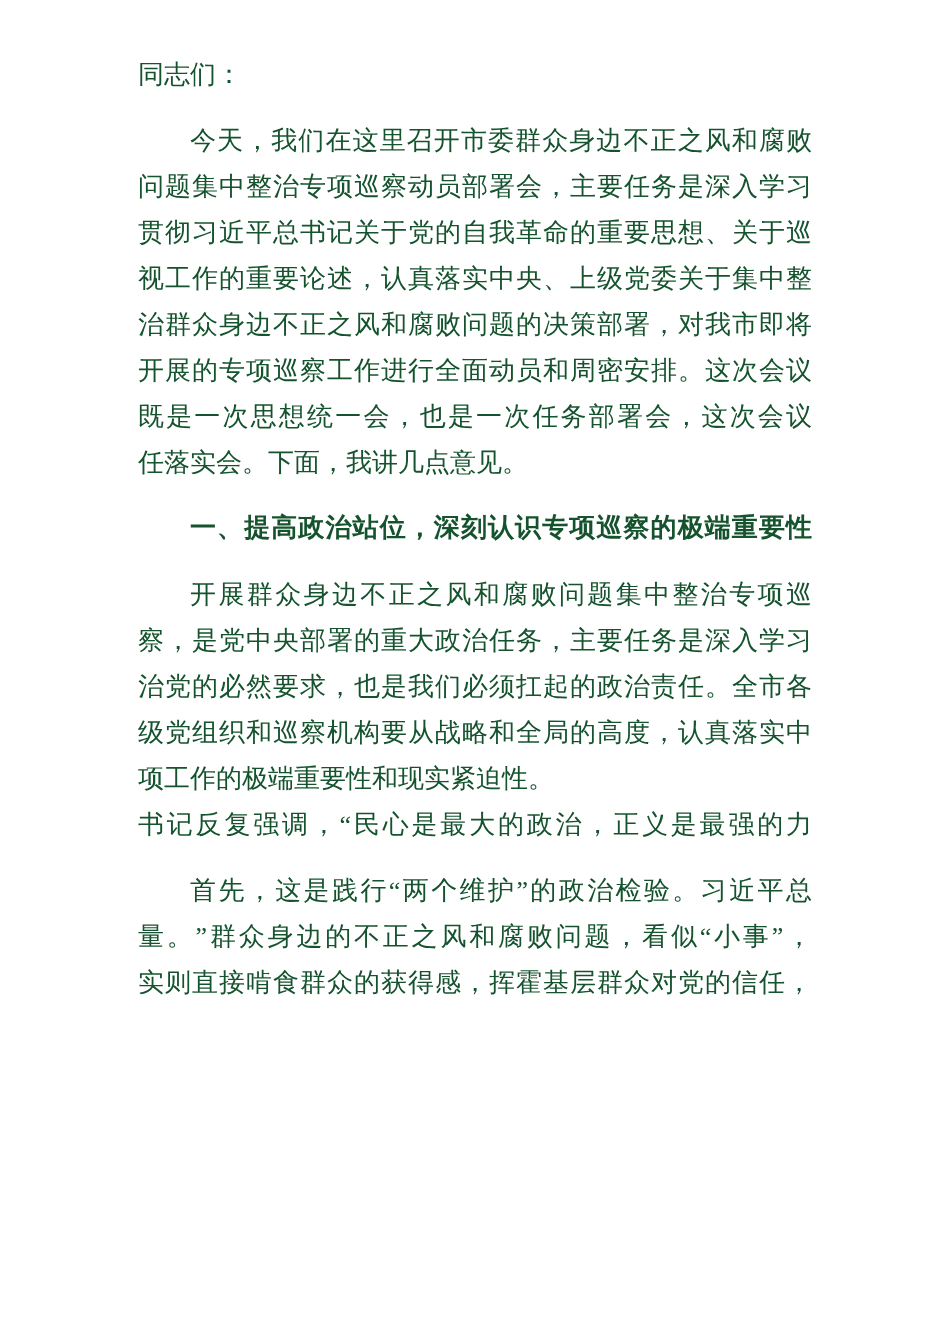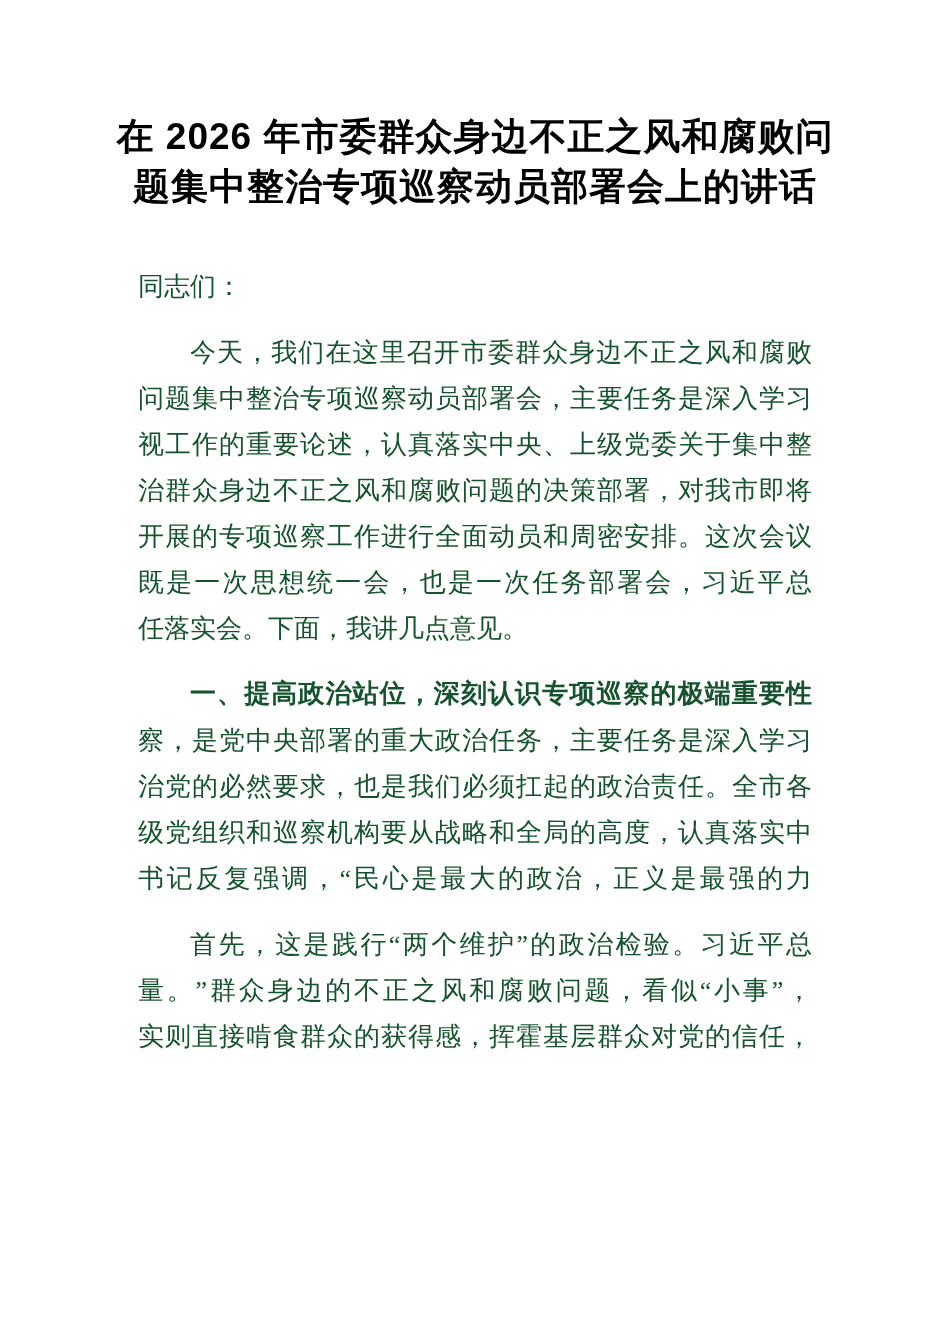--- a/index.html
+++ b/index.html
@@ -54,37 +54,36 @@
   .doc-body .line.bold {
     font-weight: bold;
     font-family: Liberation Mono, monospace;
   }
 </style>
 </head>
 <body>
 
 <div class="page">
 
-  <div class="doc-title">
-    <div class="title-line">在 2026 年市委群众身边不正之风和腐败问</div>
-    <div class="title-line">题集中整治专项巡察动员部署会上的讲话</div>
-  </div>
 
   <div class="doc-body">
       <div class="line">同志们：</div>
       <div class="line fill indent">今天，我们在这里召开市委群众身边不正之风和腐败</div>
       <div class="line fill">问题集中整治专项巡察动员部署会，主要任务是深入学习</div>
+      <div class="line fill">贯彻习近平总书记关于党的自我革命的重要思想、关于巡</div>
       <div class="line fill">视工作的重要论述，认真落实中央、上级党委关于集中整</div>
       <div class="line fill">治群众身边不正之风和腐败问题的决策部署，对我市即将</div>
       <div class="line fill">开展的专项巡察工作进行全面动员和周密安排。这次会议</div>
-      <div class="line fill">既是一次思想统一会，也是一次任务部署会，习近平总</div>
+      <div class="line fill">既是一次思想统一会，也是一次任务部署会，这次会议</div>
       <div class="line">任落实会。下面，我讲几点意见。</div>
       <div class="line fill indent bold">一、提高政治站位，深刻认识专项巡察的极端重要性</div>
+      <div class="line fill indent">开展群众身边不正之风和腐败问题集中整治专项巡</div>
       <div class="line fill">察，是党中央部署的重大政治任务，主要任务是深入学习</div>
       <div class="line fill">治党的必然要求，也是我们必须扛起的政治责任。全市各</div>
       <div class="line fill">级党组织和巡察机构要从战略和全局的高度，认真落实中央</div>
+      <div class="line">项工作的极端重要性和现实紧迫性。</div>
       <div class="line fill">书记反复强调，“民心是最大的政治，正义是最强的力</div>
       <div class="line fill indent">首先，这是践行“两个维护”的政治检验。习近平总</div>
       <div class="line fill">量。”群众身边的不正之风和腐败问题，看似“小事”，</div>
       <div class="line fill">实则直接啃食群众的获得感，挥霍基层群众对党的信任，</div>
     </div>
 
 </div>
 
 </body></html>

